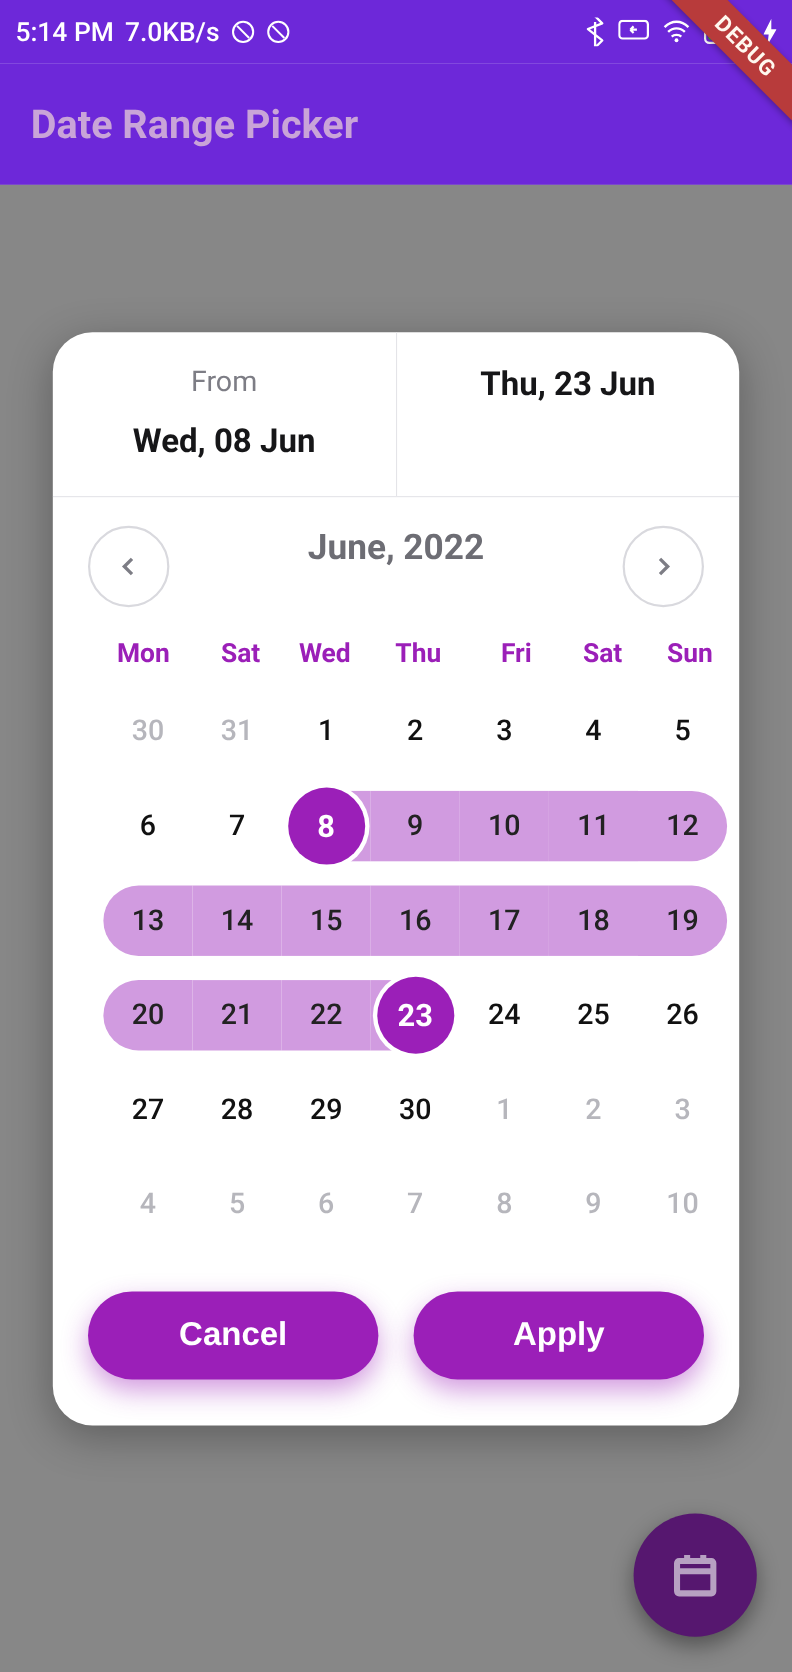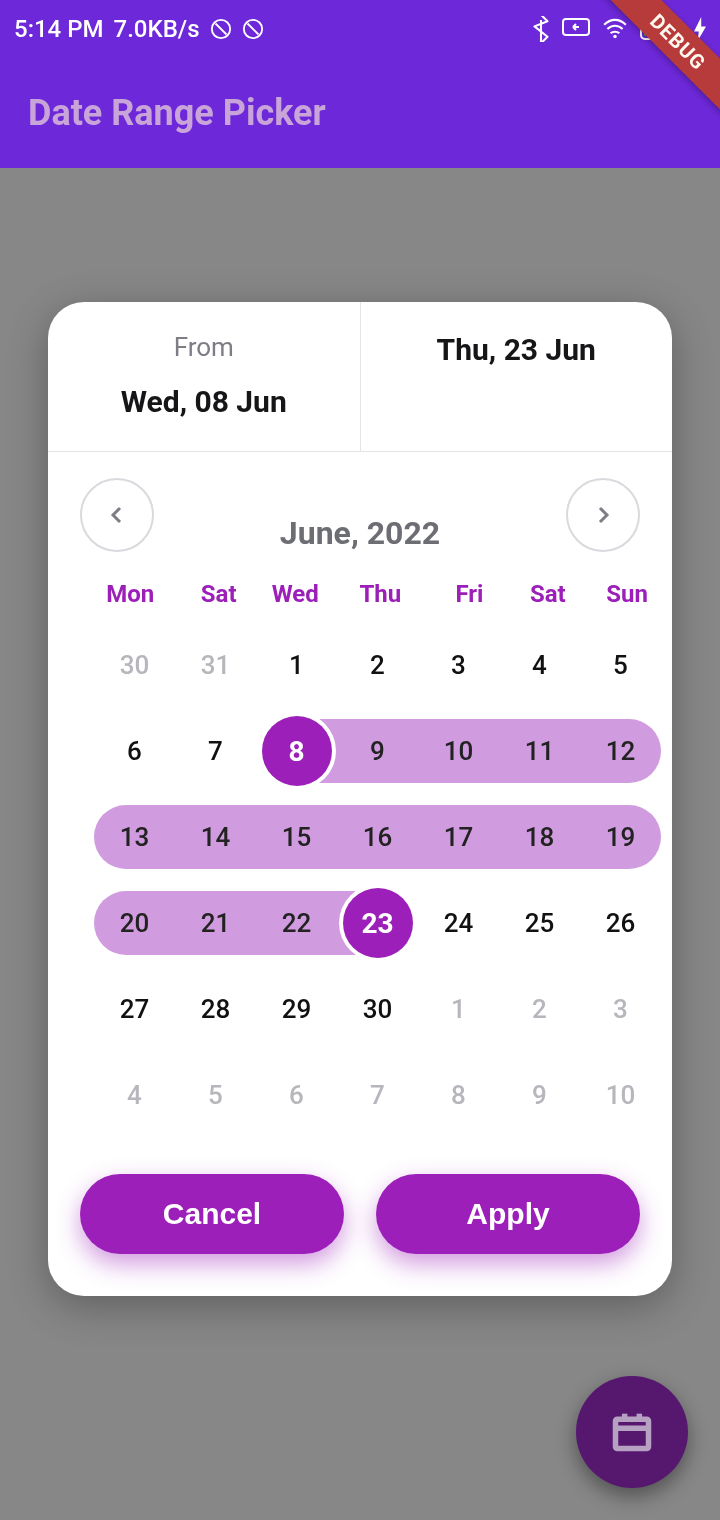--- a/index.html
+++ b/index.html
@@ -43,21 +43,21 @@
     background: #fff; border-radius: 36px; box-shadow: 0 10px 40px rgba(0,0,0,.3);
     overflow: hidden;
   }
 
   .range-header { display: flex; border-bottom: 1px solid #e4e4e8; }
   .range-cell { flex: 1; text-align: center; padding: 30px 0 32px; }
   .range-cell:first-child { border-right: 1px solid #e4e4e8; }
   .range-label { font-size: 26px; color: #7d7d85; margin-bottom: 22px; }
   .range-value { font-size: 30px; font-weight: 700; color: #161618; }
 
-  .month-nav { display:flex; align-items:flex-end; justify-content:space-between; padding: 26px 32px 10px; }
+  .month-nav { display:flex; align-items:flex-start; justify-content:space-between; padding: 26px 32px 10px; }
   .nav-btn {
     width: 74px; height: 74px; border-radius: 50%; border: 2px solid #d9d9de; background:#fff;
     display:flex; align-items:center; justify-content:center; cursor:pointer;
   }
   .nav-btn svg { width: 24px; height: 24px; stroke:#7d7d85; stroke-width:3; fill:none; }
   .month-title { font-size: 32px; font-weight: 700; color:#6d6d74; }
 
   .weekdays { display:grid; grid-template-columns: repeat(7,1fr); padding: 18px 24px 4px; }
   .weekday { text-align:right; font-size: 24px; font-weight: 700; color:#9b1fb8; }
 

